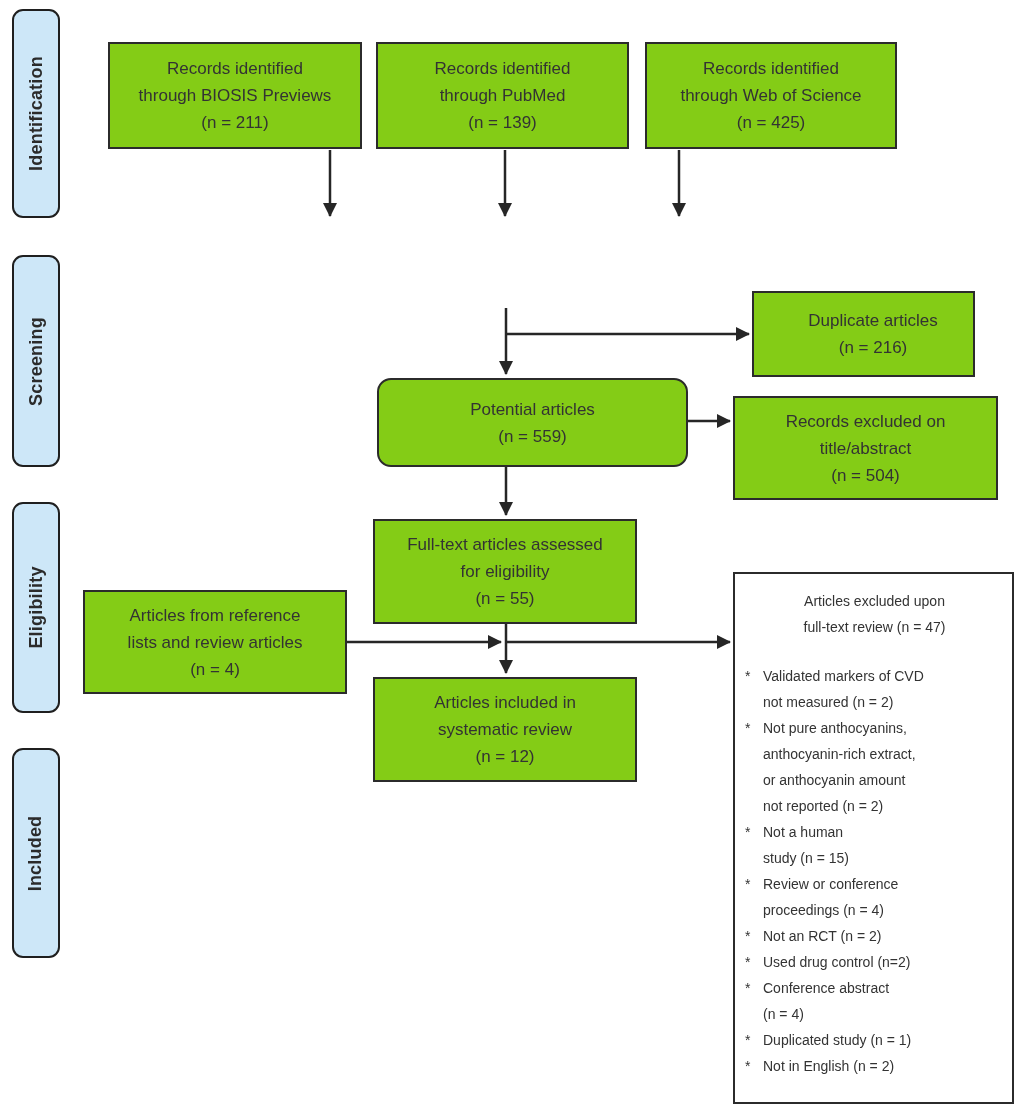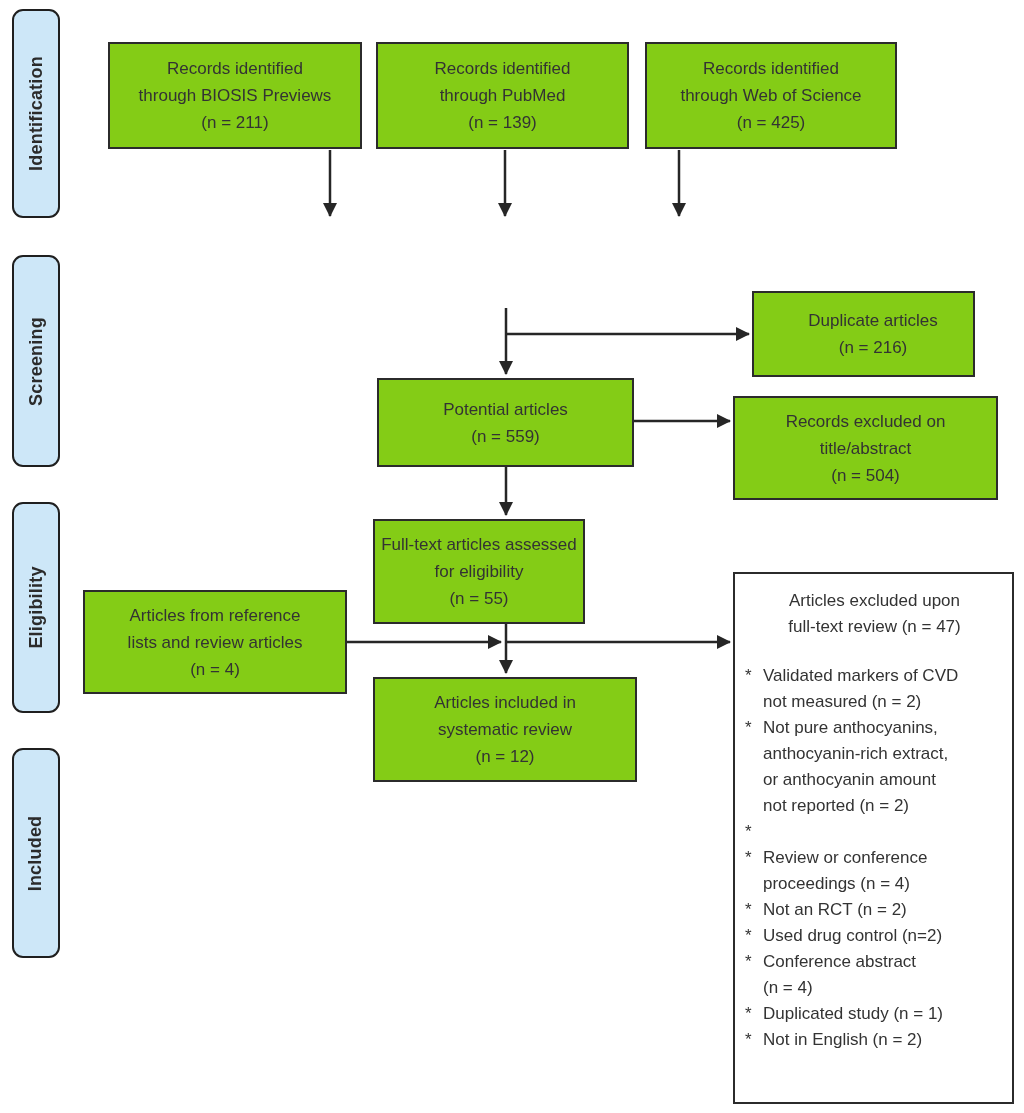--- a/index.html
+++ b/index.html
@@ -60,21 +60,21 @@
     color: #2b2b2b;
     letter-spacing: 0.2px;
   }
   .bigbox {
     position: absolute;
     z-index: 2;
     background: #ffffff;
     border: 2px solid #2b2b2b;
     box-sizing: border-box;
     color: #333333;
-    font-size: 17px;
+    font-size: 14px;
     padding: 14px 8px 0 10px;
   }
   .bigbox .title {
     text-align: center;
     white-space: pre-line;
     line-height: 26px;
     margin-bottom: 23px;
   }
   .reason {
     display: flex;
@@ -137,28 +137,28 @@
 (n = 139)</div>
 
   <div class="box" style="left:645px; top:42px; width:252px; height:107px;">Records identified
 through Web of Science
 (n = 425)</div>
 
 
   <div class="box" style="left:752px; top:291px; width:223px; height:86px;padding-left:25px;">Duplicate articles
 (n = 216)</div>
 
-  <div class="box" style="left:377px; top:378px; width:257px; height:89px;">Potential articles
+  <div class="box" style="left:377px; top:378px; width:311px; height:89px;border-radius:14px;">Potential articles
 (n = 559)</div>
 
   <div class="box" style="left:733px; top:396px; width:265px; height:104px;">Records excluded on
 title/abstract
 (n = 504)</div>
 
-  <div class="box" style="left:373px; top:519px; width:212px; height:105px;">Full-text articles assessed
+  <div class="box" style="left:373px; top:519px; width:264px; height:105px;">Full-text articles assessed
 for eligibility
 (n = 55)</div>
 
   <div class="box" style="left:83px; top:590px; width:264px; height:104px;">Articles from reference
 lists and review articles
 (n = 4)</div>
 
   <div class="box" style="left:373px; top:677px; width:264px; height:105px;">Articles included in
 systematic review
 (n = 12)</div>
@@ -173,20 +173,22 @@
     </div>
     <div class="reason">
       <span class="star">*</span>
       <span class="txt">Not pure anthocyanins,
 anthocyanin-rich extract,
 or anthocyanin amount
 not reported (n = 2)</span>
     </div>
     <div class="reason">
       <span class="star">*</span>
+      <span class="txt">Not a human
+study (n = 15)</span>
     </div>
     <div class="reason">
       <span class="star">*</span>
       <span class="txt">Review or conference
 proceedings (n = 4)</span>
     </div>
     <div class="reason">
       <span class="star">*</span>
       <span class="txt">Not an RCT (n = 2)</span>
     </div>

